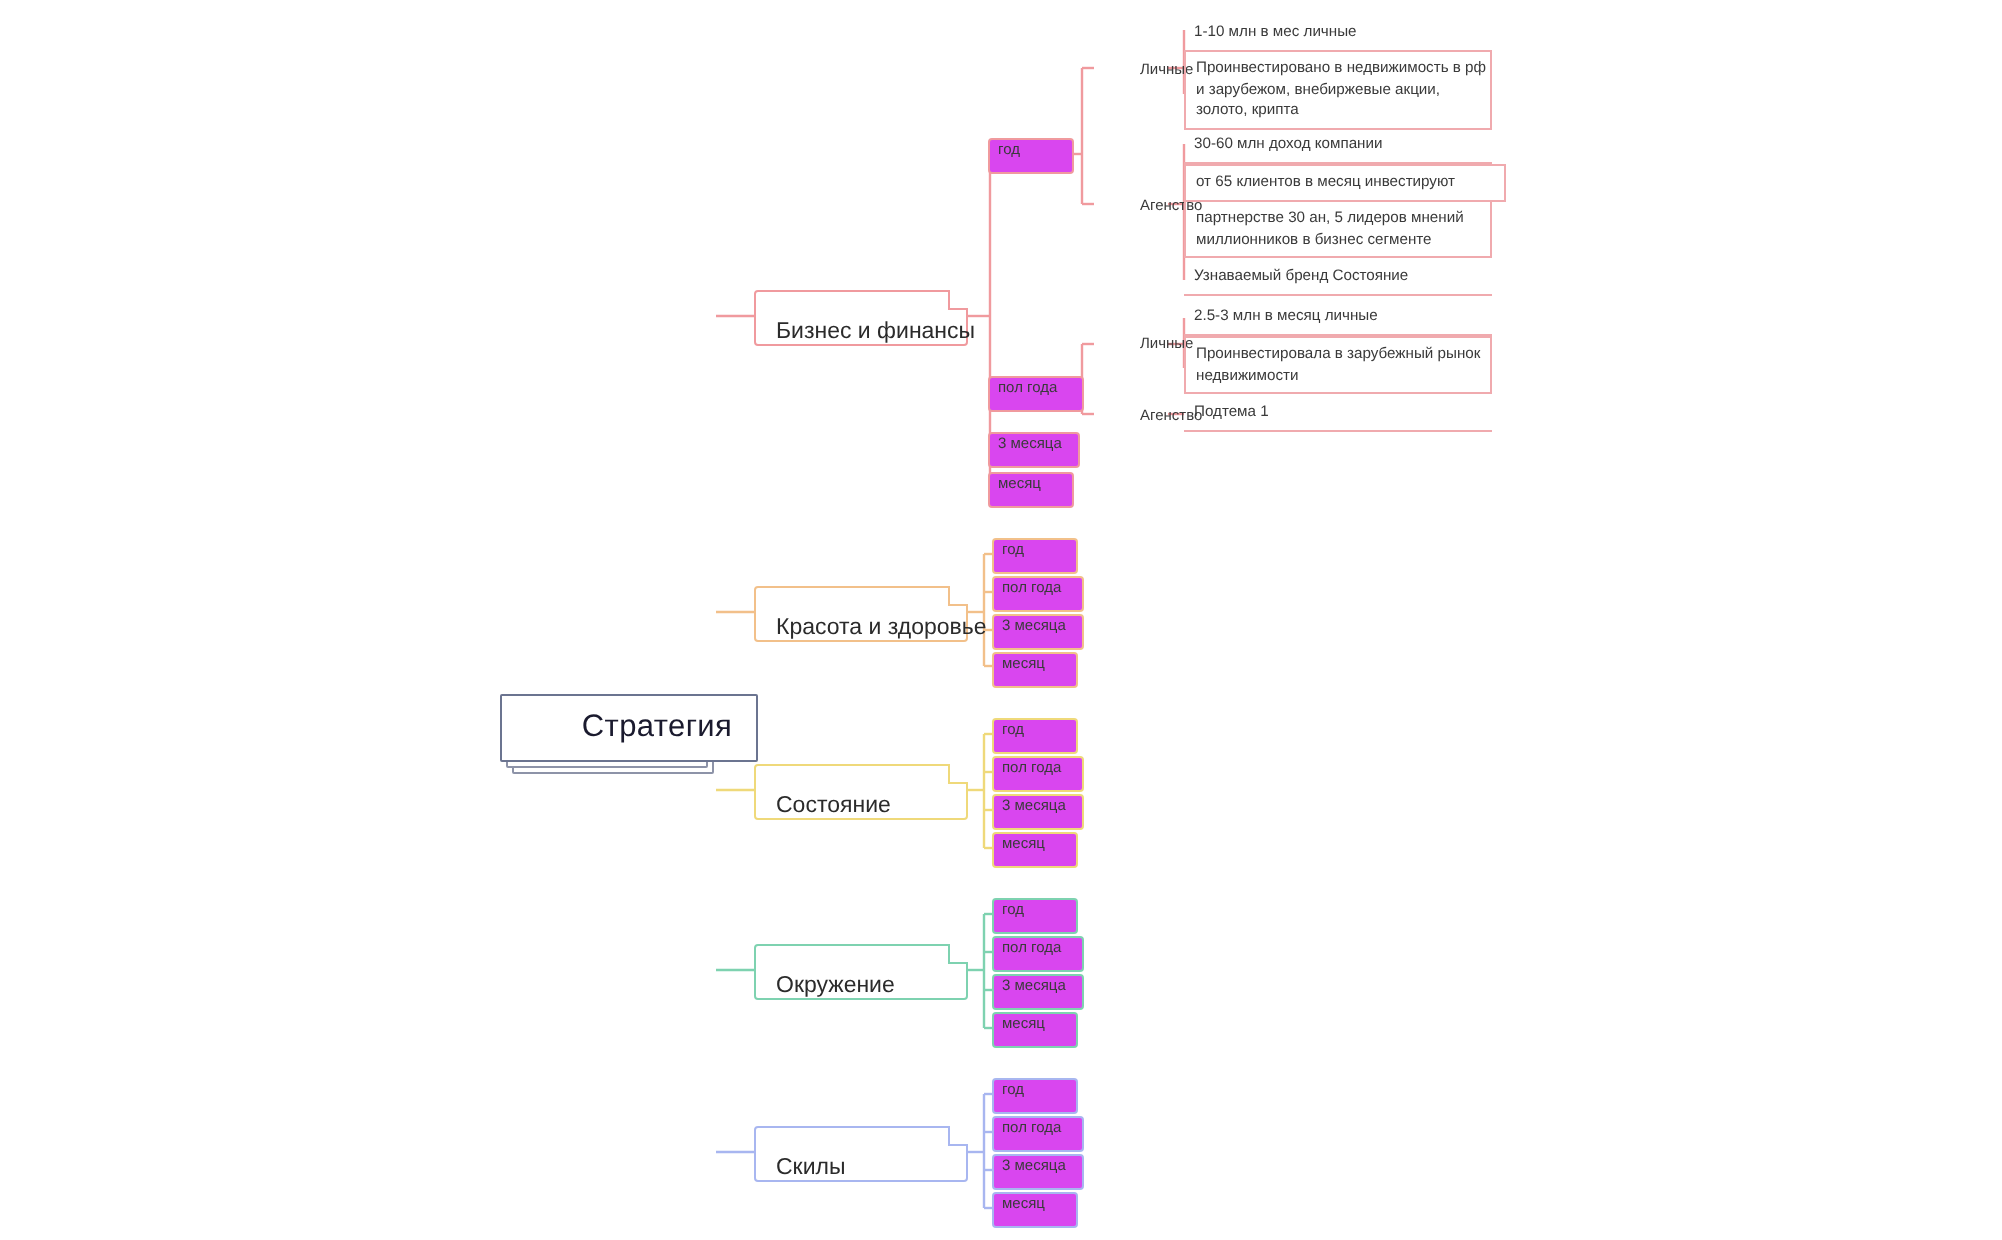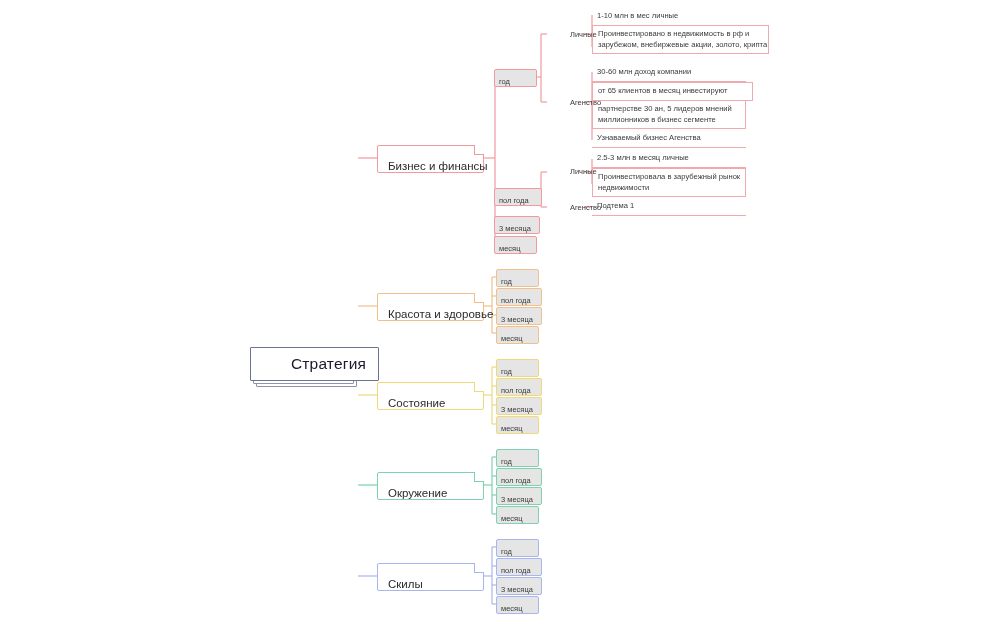--- a/index.html
+++ b/index.html
@@ -34,23 +34,23 @@
   }
   .branch .btxt{font-size:11.5px;color:#2b2b2b;padding-left:10px;white-space:nowrap;}
   .branch .fold{
     position:absolute;right:-1px;top:-1px;width:9px;height:9px;
     background:#ffffff;border-left:1px solid var(--c);border-bottom:1px solid var(--c);
     transform:none;
   }
 
   
   .period{
-    position:absolute;background:#e5e5e5;border:1px solid var(--c);
+    position:absolute;background:#d946ef;border:1px solid var(--c);
     border-radius:2px;height:16px;width:41px;
-    display:flex;align-items:flex-end;
+    display:flex;align-items:flex-start;
   }
   .period .ptxt{font-size:7.5px;color:#3a3a3a;padding-left:4px;white-space:nowrap;}
 
   
   .plain{
     position:absolute;font-size:7.5px;color:#3a3a3a;white-space:nowrap;
     line-height:10px;
     margin-left:24px;
   }
 
@@ -186,26 +186,26 @@
     <span class="ptxt">3 месяца</span>
   </div>
   <div class="period" style="--c:#f09a9e;left:494px;top:236px;">
     <span class="ptxt">месяц</span>
   </div>
 
   <div class="plain" style="left:546px;top:30px;">Личные</div>
   <div class="plain" style="left:546px;top:98px;">Агенство</div>
 
   <div class="leaf" style="left:592px;top:8px;width:154px;">1-10 млн в мес личные</div>
-  <div class="leaf boxed" style="left:592px;top:25px;width:177px;">Проинвестировано в недвижимость в рф и зарубежом, внебиржевые акции, золото, крипта</div>
+  <div class="leaf boxed" style="left:592px;top:25px;width:154px;">Проинвестировано в недвижимость в рф и зарубежом, внебиржевые акции, золото, крипта</div>
 
   <div class="leaf" style="left:592px;top:64px;width:154px;">30-60 млн доход компании</div>
   <div class="leaf boxed" style="left:592px;top:82px;width:161px;">от 65 клиентов в месяц инвестируют</div>
   <div class="leaf boxed" style="left:592px;top:100px;width:154px;">партнерстве 30 ан, 5 лидеров мнений миллионников в бизнес сегменте</div>
-  <div class="leaf" style="left:592px;top:130px;width:154px;">Узнаваемый бизнес Агенства</div>
+  <div class="leaf" style="left:592px;top:130px;width:154px;">Узнаваемый бренд Состояние</div>
 
   <div class="plain" style="left:546px;top:167px;">Личные</div>
   <div class="plain" style="left:546px;top:203px;">Агенство</div>
 
   <div class="leaf" style="left:592px;top:150px;width:154px;">2.5-3 млн в месяц личные</div>
   <div class="leaf boxed" style="left:592px;top:168px;width:154px;">Проинвестировала в зарубежный рынок недвижимости</div>
   <div class="leaf" style="left:592px;top:198px;width:154px;">Подтема 1</div>
 
   <div class="period" style="--c:#f2c08a;left:496px;top:269px;">
     <span class="ptxt">год</span>

